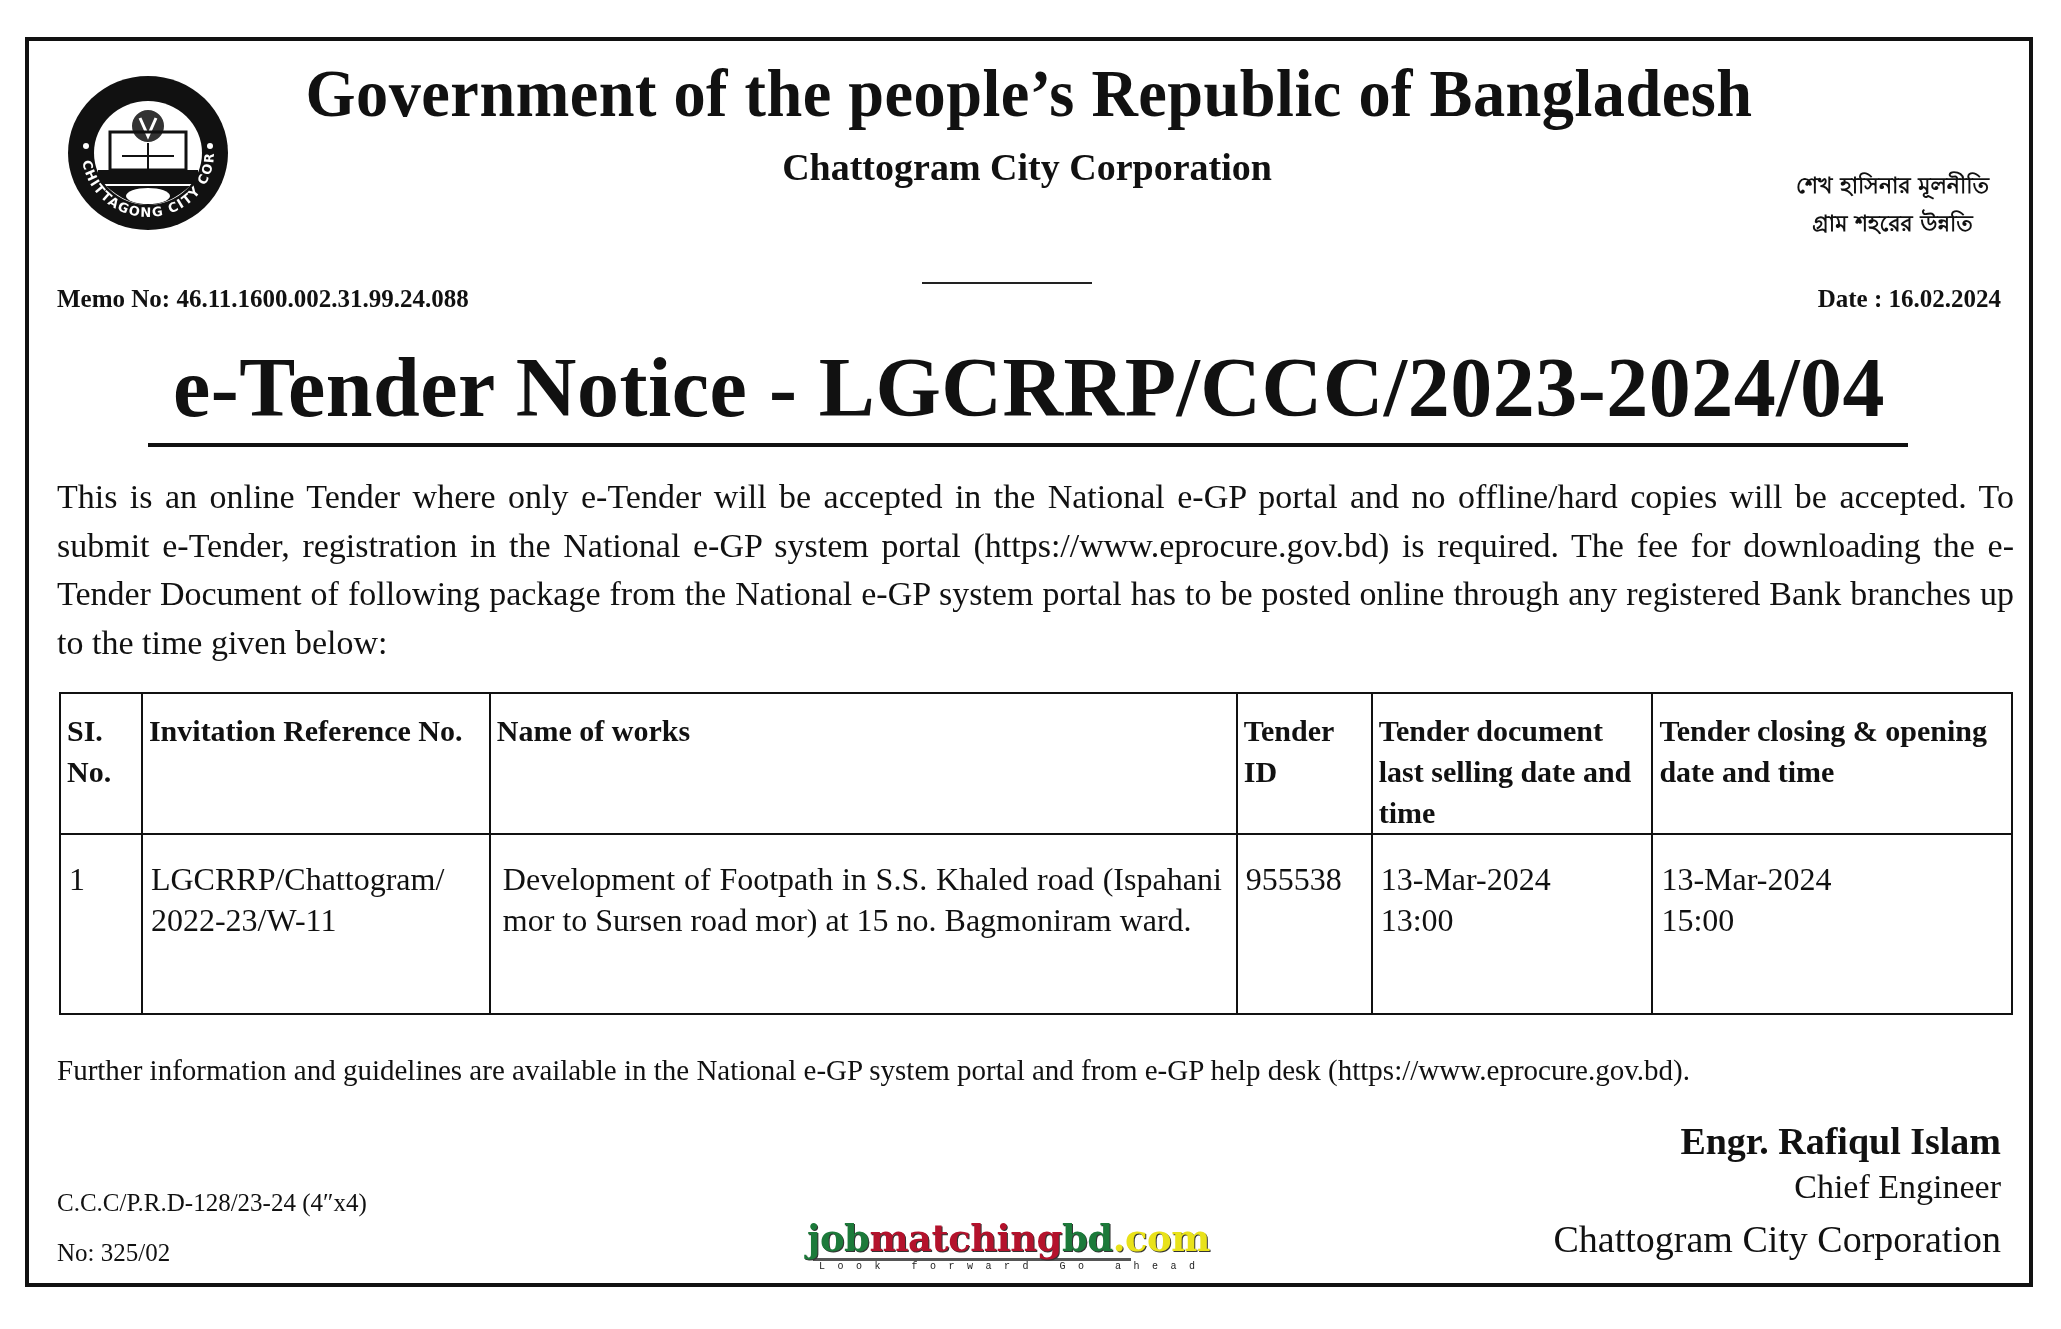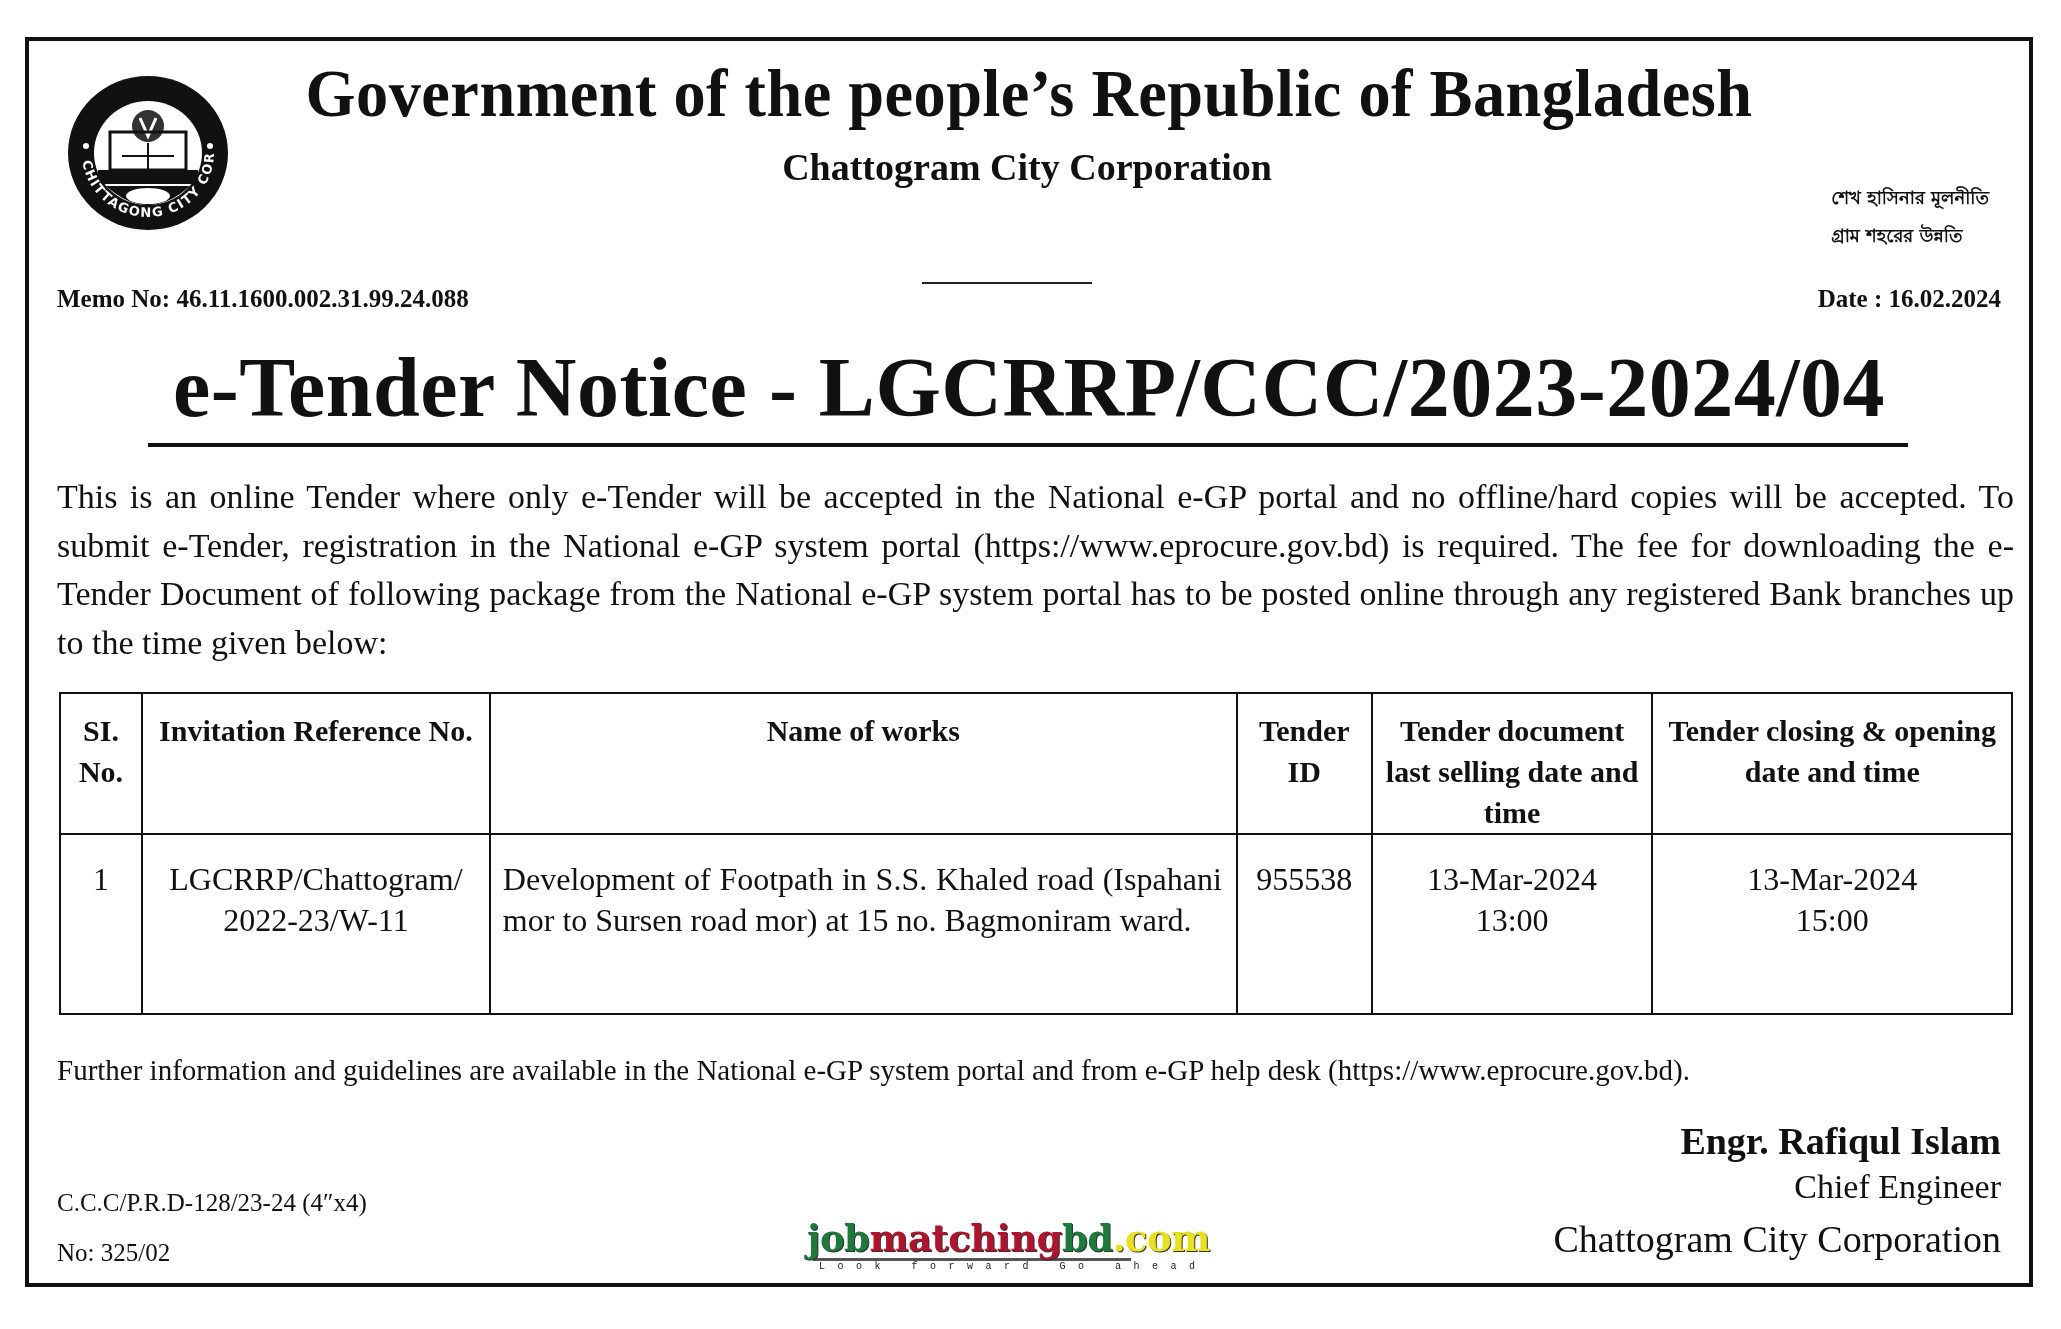--- a/index.html
+++ b/index.html
@@ -5,28 +5,28 @@
   html, body { margin: 0; padding: 0; background: #ffffff; }
   body { width: 2061px; height: 1329px; position: relative; overflow: hidden; font-family: "Liberation Serif", "DejaVu Serif", serif; color: #111; }
   .frame { position: absolute; left: 25px; top: 37px; width: 2008px; height: 1250px; border: 4px solid #111; box-sizing: border-box; background: #fff; }
   .abs { position: absolute; }
   .logo { left: 37px; top: 33px; width: 164px; height: 158px; }
   .gov-title { left: 0; right: 0; top: 14px; text-align: center; font-weight: bold; font-size: 67px; letter-spacing: 0.5px; transform: scaleX(0.96); }
   .org-name { left: 0; right: 0; top: 104px; text-align: center; font-weight: bold; font-size: 38px; transform: translateX(-2px); }
   .org-addr { left: 0; right: 0; top: 152px; text-align: center; font-size: 30px; }
   .org-web { left: 0; right: 0; top: 193px; text-align: center; font-size: 30px; }
   .org-web-rule { left: 893px; top: 241px; width: 170px; height: 2px; background: #222; }
-  .motto { right: 40px; top: 138px; text-align: left; font-family: "DejaVu Sans", sans-serif; font-weight: bold; font-size: 18px; line-height: 38px; }
+  .motto { right: 40px; top: 126px; text-align: center; font-family: "DejaVu Sans", sans-serif; font-weight: bold; font-size: 22px; line-height: 38px; }
   .memo { left: 28px; top: 244px; font-weight: bold; font-size: 25px; }
   .date { right: 28px; top: 244px; font-weight: bold; font-size: 25px; }
   .notice-title { left: 0; right: 0; top: 298px; text-align: center; font-weight: bold; font-size: 84px; letter-spacing: 0.5px; }
   .notice-rule { left: 119px; top: 402px; width: 1760px; height: 4px; background: #111; }
   .intro { left: 28px; top: 432px; width: 1957px; font-size: 34px; line-height: 48.5px; text-align: justify; }
   table.tender { position: absolute; left: 30px; top: 651px; width: 1954px; border-collapse: collapse; }
-  table.tender th, table.tender td { border: 2.5px solid #111; vertical-align: top; text-align: center; }
+  table.tender th, table.tender td { border: 2.5px solid #111; vertical-align: top; text-align: left; }
   table.tender th { font-weight: bold; font-size: 30px; line-height: 41px; padding: 16px 6px 0 6px; height: 141px; box-sizing: border-box; }
   table.tender td { font-size: 32px; line-height: 41px; padding: 24px 8px 0 8px; height: 180px; box-sizing: border-box; }
   table.tender td.works { text-align: justify; text-align-last: left; padding: 24px 14px 0 12px; }
   .further { left: 28px; top: 1013px; font-size: 29px; white-space: nowrap; }
   .sign-name { right: 28px; top: 1078px; font-weight: bold; font-size: 38px; }
   .sign-title { right: 28px; top: 1127px; font-size: 34px; }
   .sign-org { right: 28px; top: 1176px; font-size: 38px; }
   .ref1 { left: 28px; top: 1148px; font-size: 25px; }
   .ref2 { left: 28px; top: 1198px; font-size: 25px; }
   .watermark { left: 778px; top: 1177px; width: 330px; text-align: center; }

